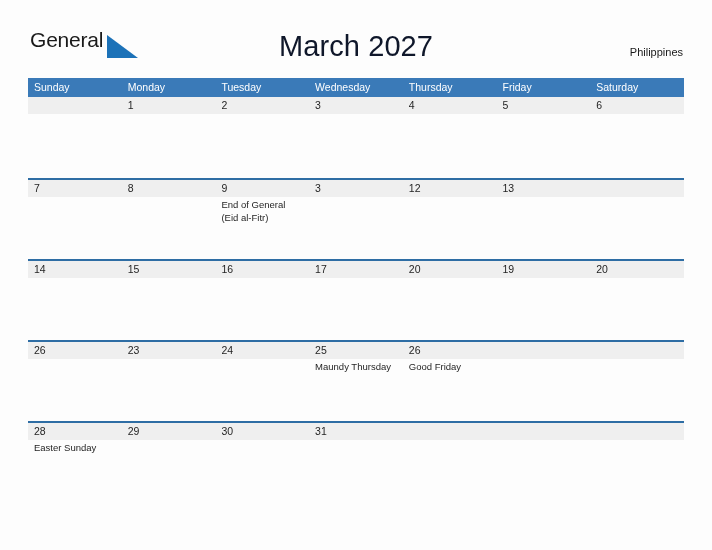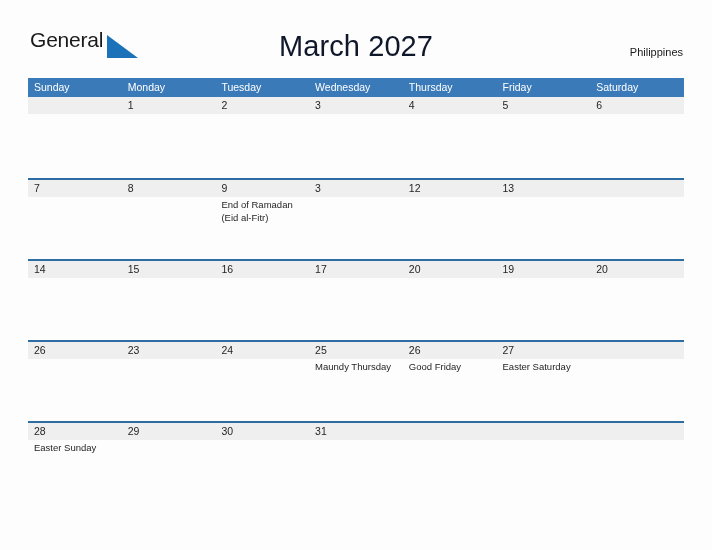--- a/index.html
+++ b/index.html
@@ -214,21 +214,21 @@
         <div class="week-cells">
           <div class="day-cell">
             <span class="day-num">7</span>
           </div>
           <div class="day-cell">
             <span class="day-num">8</span>
           </div>
           <div class="day-cell">
             <span class="day-num">9</span>
             <div class="day-events">
-              <div class="event-line">End of Ramadan</div>
+              <div class="event-line">End of General</div>
               <div class="event-line">(Eid al-Fitr)</div>
             </div>
           </div>
           <div class="day-cell">
             <span class="day-num">3</span>
           </div>
           <div class="day-cell">
             <span class="day-num">12</span>
           </div>
           <div class="day-cell">
@@ -279,26 +279,20 @@
             <div class="day-events">
               <div class="event-line">Maundy Thursday</div>
             </div>
           </div>
           <div class="day-cell">
             <span class="day-num">26</span>
             <div class="day-events">
               <div class="event-line">Good Friday</div>
             </div>
           </div>
-          <div class="day-cell">
-            <span class="day-num">27</span>
-            <div class="day-events">
-              <div class="event-line">Easter Saturday</div>
-            </div>
-          </div>
         </div>
       </div>
       <div class="week-row">
         <div class="date-strip"></div>
         <div class="week-cells">
           <div class="day-cell">
             <span class="day-num">28</span>
             <div class="day-events">
               <div class="event-line">Easter Sunday</div>
             </div>

